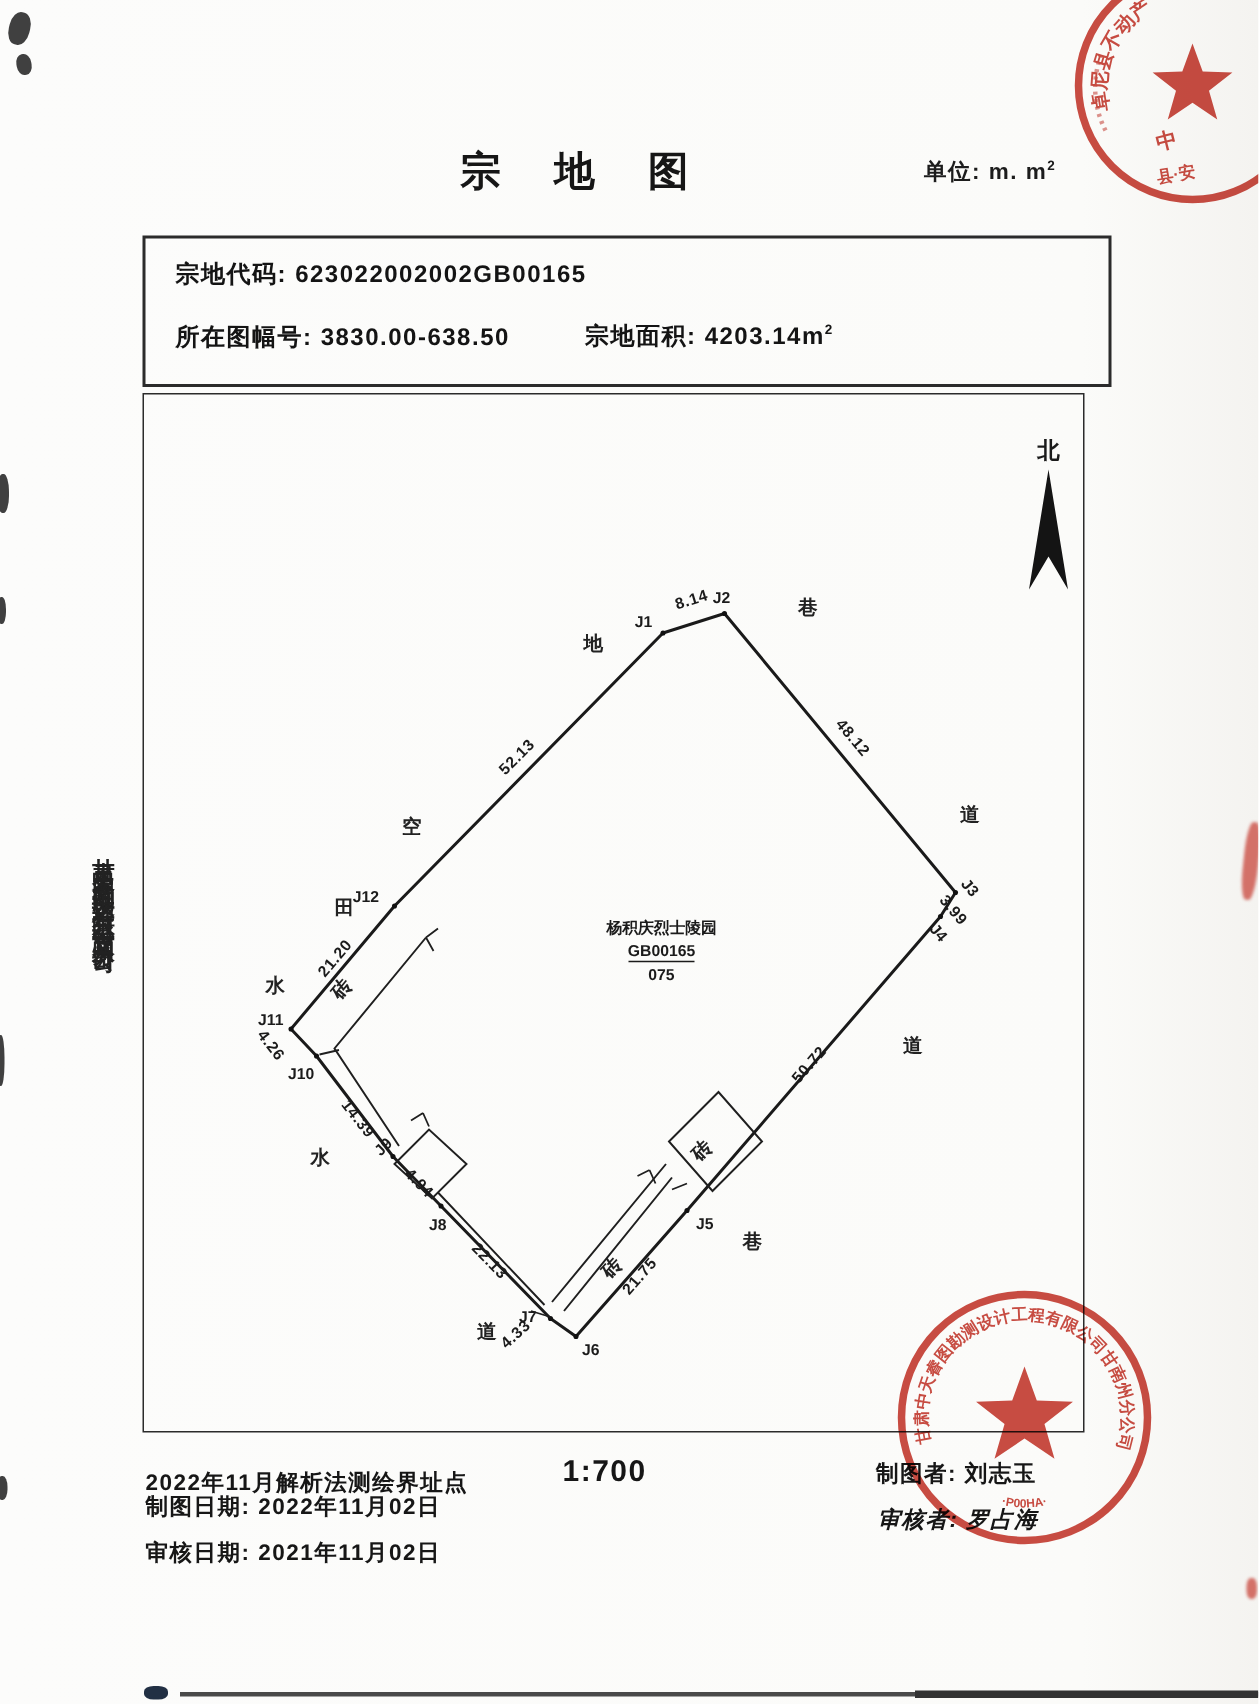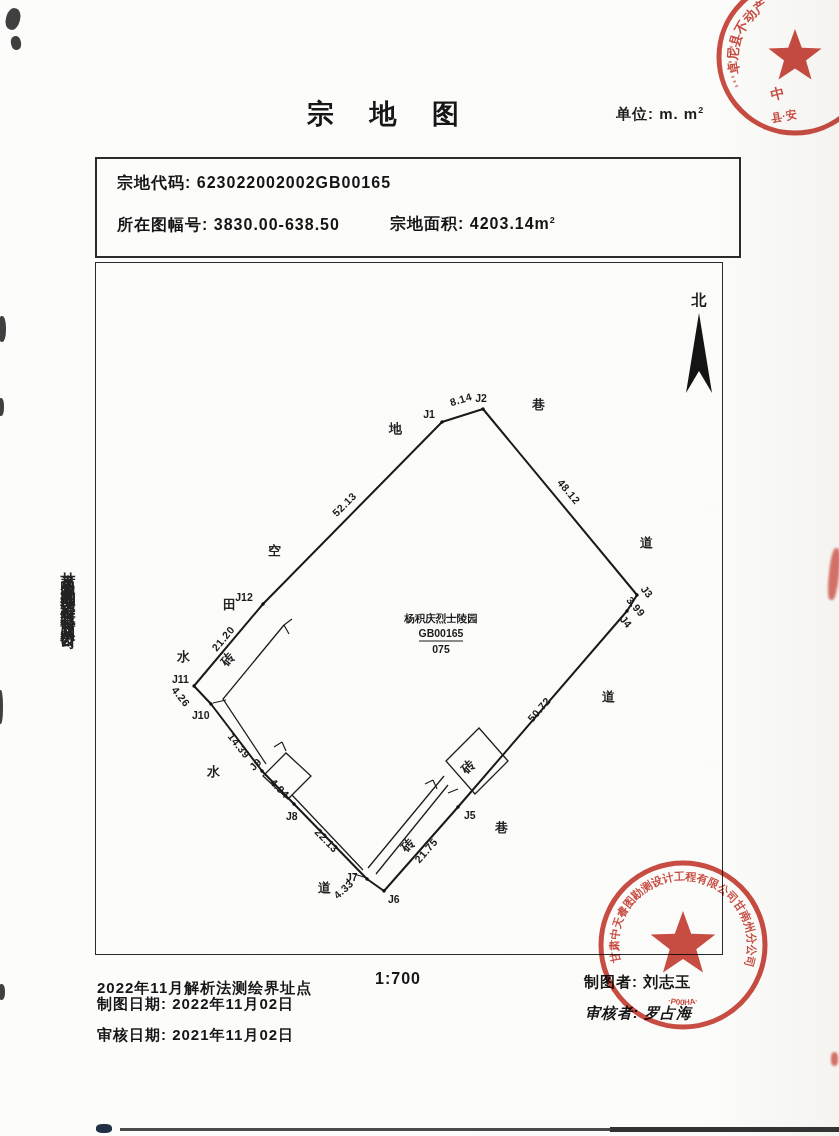--- a/index.html
+++ b/index.html
@@ -12,21 +12,21 @@
   .unit{left:616px;top:105px;font-size:15px;font-weight:700;letter-spacing:1px;}
   .unit sup{font-size:9px;}
   .info-box{left:95px;top:157px;width:626px;height:97px;border:2px solid #2b2b2b;padding-left:16px;}
   .info-item{position:absolute;font-size:16px;font-weight:700;letter-spacing:1px;white-space:nowrap;color:#141414;}
   .info-item sup{font-size:9px;}
   .map-frame{left:95px;top:262px;width:626px;height:691px;border:1.5px solid #2b2b2b;}
   .parcel-svg{position:absolute;left:0;top:0;}
   .sidebar{left:58px;top:560px;height:400px;writing-mode:vertical-rl;text-orientation:upright;
            font-size:15px;font-weight:600;letter-spacing:3px;color:#222;}
   .footer-line{font-size:15px;font-weight:700;letter-spacing:1px;white-space:nowrap;color:#161616;}
-  .scale{left:375px;top:970px;font-size:16px;font-weight:700;letter-spacing:1px;}
+  .scale{left:375px;top:970px;font-size:20px;font-weight:700;letter-spacing:1px;}
   .seal{mix-blend-mode:multiply;opacity:.9;}
   .artifact{position:absolute;background:#1f1f1f;opacity:.85;border-radius:45%;}
   .red-artifact{position:absolute;background:#c5392e;opacity:.7;border-radius:40%;filter:blur(1px);}
   .scanline{position:absolute;background:#4a4a4a;}
   svg text{font-family:"Liberation Sans",sans-serif;fill:#1b1b1b;}
   .pt{font-size:10.5px;font-weight:700;}
   .dist{font-size:10.5px;font-weight:600;letter-spacing:.5px;}
   .land{font-size:13px;font-weight:700;fill:#222;}
   .ctr{font-size:10.5px;font-weight:700;text-anchor:middle;}
   .sealtext{fill:#c5392e;font-weight:700;}

